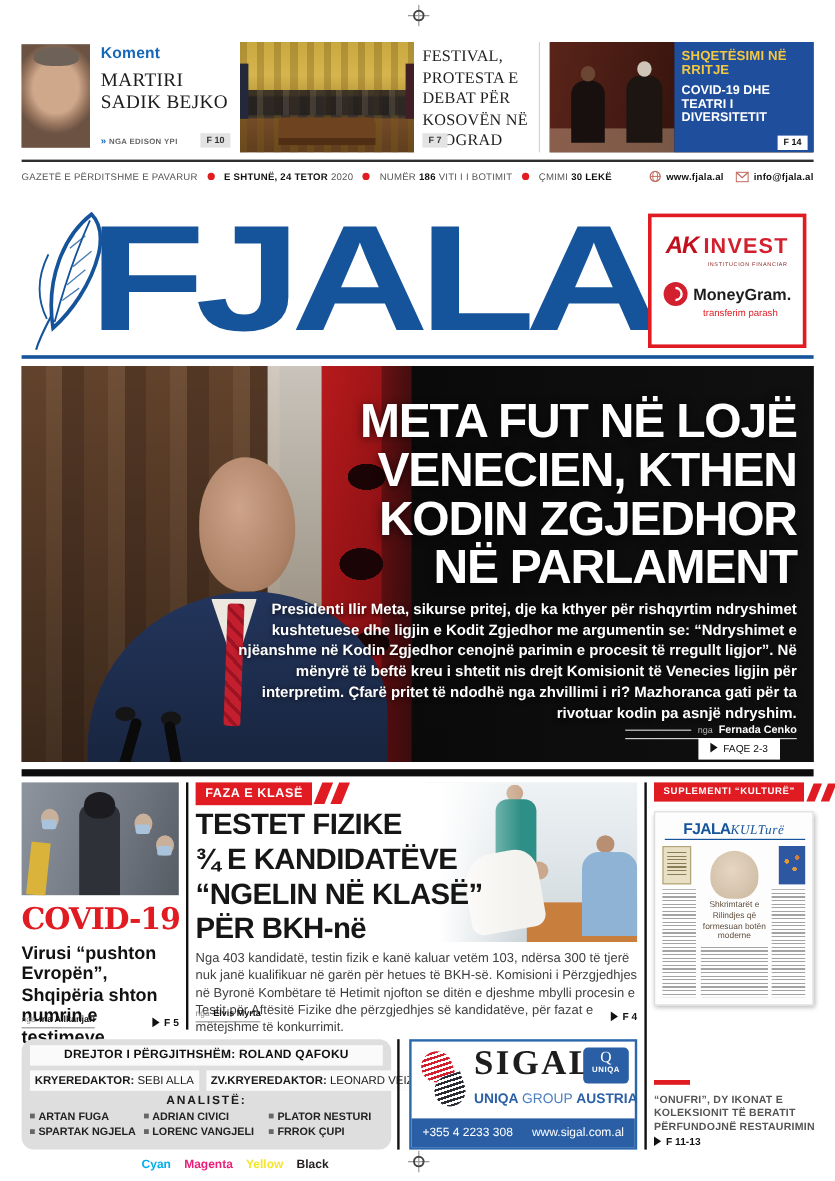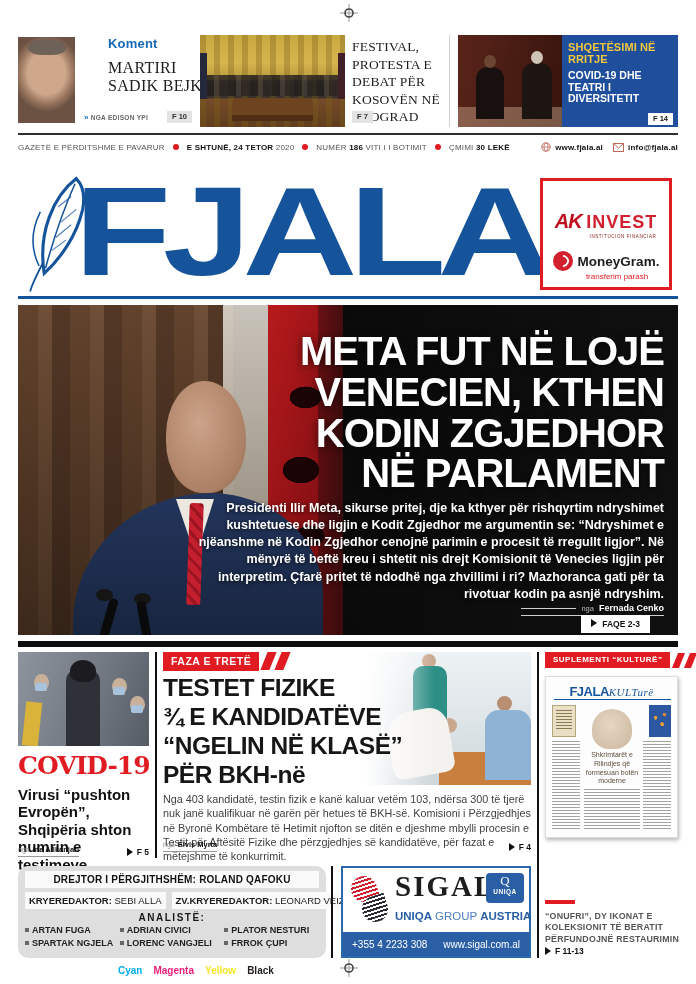--- a/index.html
+++ b/index.html
@@ -7,21 +7,21 @@
   .abs{position:absolute;}
 
   
   .regmark{position:absolute;width:18px;height:18px;}
 
   
   .t-koment-photo{left:18px;top:37px;width:57px;height:86px;
     background:radial-gradient(ellipse 60% 45% at 50% 42%,#cfa88c 0 55%,#96735c 80%,#6b5243 100%),
       linear-gradient(180deg,#7a6a5f 0 18%,#b7a490 40%,#8d7763 100%);}
   .t-koment-photo::before{content:"";position:absolute;left:10px;top:2px;width:38px;height:16px;border-radius:50% 50% 40% 40%;background:#6e6258;}
-  .t-koment{left:84px;top:36px;width:118px;margin-left:24px;}
+  .t-koment{left:84px;top:36px;width:118px;}
   .koment-label{color:#1668b8;font-weight:800;font-size:13px;letter-spacing:.2px;}
   .koment-title{font-family:"Liberation Serif",serif;font-size:16px;line-height:1.15;color:#1d1d1d;margin-top:8px;letter-spacing:.3px;}
   .mini-byline{position:absolute;left:84px;top:113px;font-size:6.5px;font-weight:800;color:#666;letter-spacing:.3px;}
   .mini-byline .chev{color:#1668b8;font-size:8px;font-weight:800;margin-right:2px;}
   .badge{position:absolute;background:#e3e3e3;color:#333;font-size:7.5px;font-weight:800;padding:2px 5px;line-height:1;}
   .badge-white{background:#fff;color:#111;}
 
   .t-oval-photo{left:200px;top:35px;width:145px;height:92px;overflow:hidden;
     background:
       repeating-linear-gradient(90deg,rgba(125,95,25,.35) 0 6px,rgba(0,0,0,0) 6px 14px),
@@ -49,21 +49,21 @@
   .infobar{left:18px;top:139px;width:660px;height:16px;display:flex;align-items:center;font-size:8px;color:#555;white-space:nowrap;letter-spacing:.2px;}
   .infobar b{color:#111;font-weight:800;}
   .red-dot{display:inline-block;width:6px;height:6px;border-radius:50%;background:#e01b22;margin:0 8px;}
   .ib-gap{flex:1;}
   .ib-icon{display:inline-block;margin:0 4px 0 10px;vertical-align:middle;}
 
   
   .mast-title{left:74px;top:170px;font-size:112px;font-weight:800;color:#15549b;letter-spacing:-6px;line-height:1;transform:scale(1.42,1.12);transform-origin:left top;}
   .feather{left:20px;top:176px;width:92px;height:118px;}
   .adbox{left:540px;top:178px;width:132px;height:112px;border:3px solid #e01b22;background:#fff;box-sizing:border-box;text-align:center;}
-  .ak-row{margin-top:29px;font-weight:800;}
+  .ak-row{margin-top:13px;font-weight:800;}
   .ak-mark{color:#c00f1d;font-size:20px;font-style:italic;letter-spacing:-1px;}
   .ak-name{color:#d2202f;font-size:18px;letter-spacing:1px;}
   .ak-sub{font-size:4.5px;color:#8a1d1d;letter-spacing:.6px;margin-top:1px;padding-left:34px;}
   .mg-row{margin-top:12px;display:flex;align-items:center;justify-content:center;gap:5px;}
   .mg-circle{width:20px;height:20px;border-radius:50%;background:#d2202f;position:relative;}
   .mg-circle::before{content:"";position:absolute;inset:4px;border:2.5px solid #fff;border-left-color:transparent;border-bottom-color:transparent;border-radius:50%;transform:rotate(45deg);}
   .mg-name{font-size:13.5px;font-weight:800;color:#1d1d1d;}
   .mg-sub{font-size:8px;color:#e01b22;margin-top:1px;padding-left:22px;}
   .blue-rule{left:18px;top:296px;width:660px;height:3px;background:#15549b;}
 
@@ -87,21 +87,21 @@
   .mp-head{position:absolute;left:148px;top:76px;width:80px;height:112px;border-radius:48% 52% 46% 46%;
     background:radial-gradient(ellipse at 42% 38%,#cda389,#ab8065 70%,#8c6750 100%);}
   .mp-mic{position:absolute;width:9px;height:44px;background:#0a0a0a;border-radius:4px;}
   .mp-michead{position:absolute;width:17px;height:12px;background:#151515;border-radius:50%;}
   .main-headline{position:absolute;right:14px;top:26px;text-align:right;color:#fff;font-weight:800;font-size:40px;line-height:1.02;letter-spacing:-1px;text-shadow:0 2px 8px rgba(0,0,0,.65);}
   .main-summary{position:absolute;right:14px;top:195px;width:480px;text-align:right;color:#fff;font-weight:700;font-size:12.5px;line-height:1.37;text-shadow:0 1px 4px rgba(0,0,0,.7);}
   .main-byline{position:absolute;right:14px;top:298px;display:flex;align-items:baseline;gap:5px;border-bottom:1px solid #cfcfcf;padding-bottom:2px;}
   .main-byline .line{width:55px;height:1px;background:#cfcfcf;align-self:center;}
   .main-byline .pre{color:#b5b5b5;font-size:7.5px;}
   .main-byline .name{color:#fff;font-weight:800;font-size:9px;}
-  .faqe-box{position:absolute;right:28px;top:310px;background:#fff;color:#111;font-size:8.5px;font-weight:700;padding:4px 10px;display:flex;align-items:flex-start;gap:5px;}
+  .faqe-box{position:absolute;right:28px;top:310px;background:#fff;color:#111;font-size:8.5px;font-weight:400;padding:4px 10px;display:flex;align-items:flex-start;gap:5px;}
   .tri{width:0;height:0;border-left:6px solid #111;border-top:4px solid transparent;border-bottom:4px solid transparent;}
   .black-bar{left:18px;top:641px;width:660px;height:6px;background:#0d0d0d;}
 
   
   .covid-photo{left:18px;top:652px;width:131px;height:94px;overflow:hidden;background:linear-gradient(110deg,#8d949e,#6f7680 60%,#565c64);}
   .cp-fig{position:absolute;left:48px;top:18px;width:34px;height:76px;background:#2e3138;border-radius:10px 10px 0 0;}
   .cp-hair{position:absolute;left:52px;top:8px;width:26px;height:22px;background:#1c1c20;border-radius:50% 50% 40% 40%;}
   .cp-head{position:absolute;width:15px;height:17px;background:#c9b09a;border-radius:50%;}
   .cp-mask{position:absolute;width:12px;height:8px;background:#a9c3dd;border-radius:2px;}
   .cp-yellow{position:absolute;left:6px;top:50px;width:16px;height:44px;background:#d9b33a;transform:rotate(6deg);}
@@ -332,21 +332,21 @@
     <span class="pref">
         <span class="tri"></span>
         <span>F 5</span>
       </span>
   </div>
 
   <div class="abs divider div-left"></div>
   <div class="abs divider div-right"></div>
 
   <div class="abs tag-row bkh-tag">
-    <span class="tag-box">FAZA E TRETË</span>
+    <span class="tag-box">FAZA E KLASË</span>
     <span class="tag-stripe"></span>
     <span class="tag-stripe"></span>
   </div>
   <div class="abs bkh-photo">
     <div class="bp-tealhead"></div>
     <div class="bp-teal"></div>
     <div class="bp-desk"></div>
     <div class="bp-whitehead"></div>
     <div class="bp-white"></div>
     <div class="bp-bluehead"></div>

